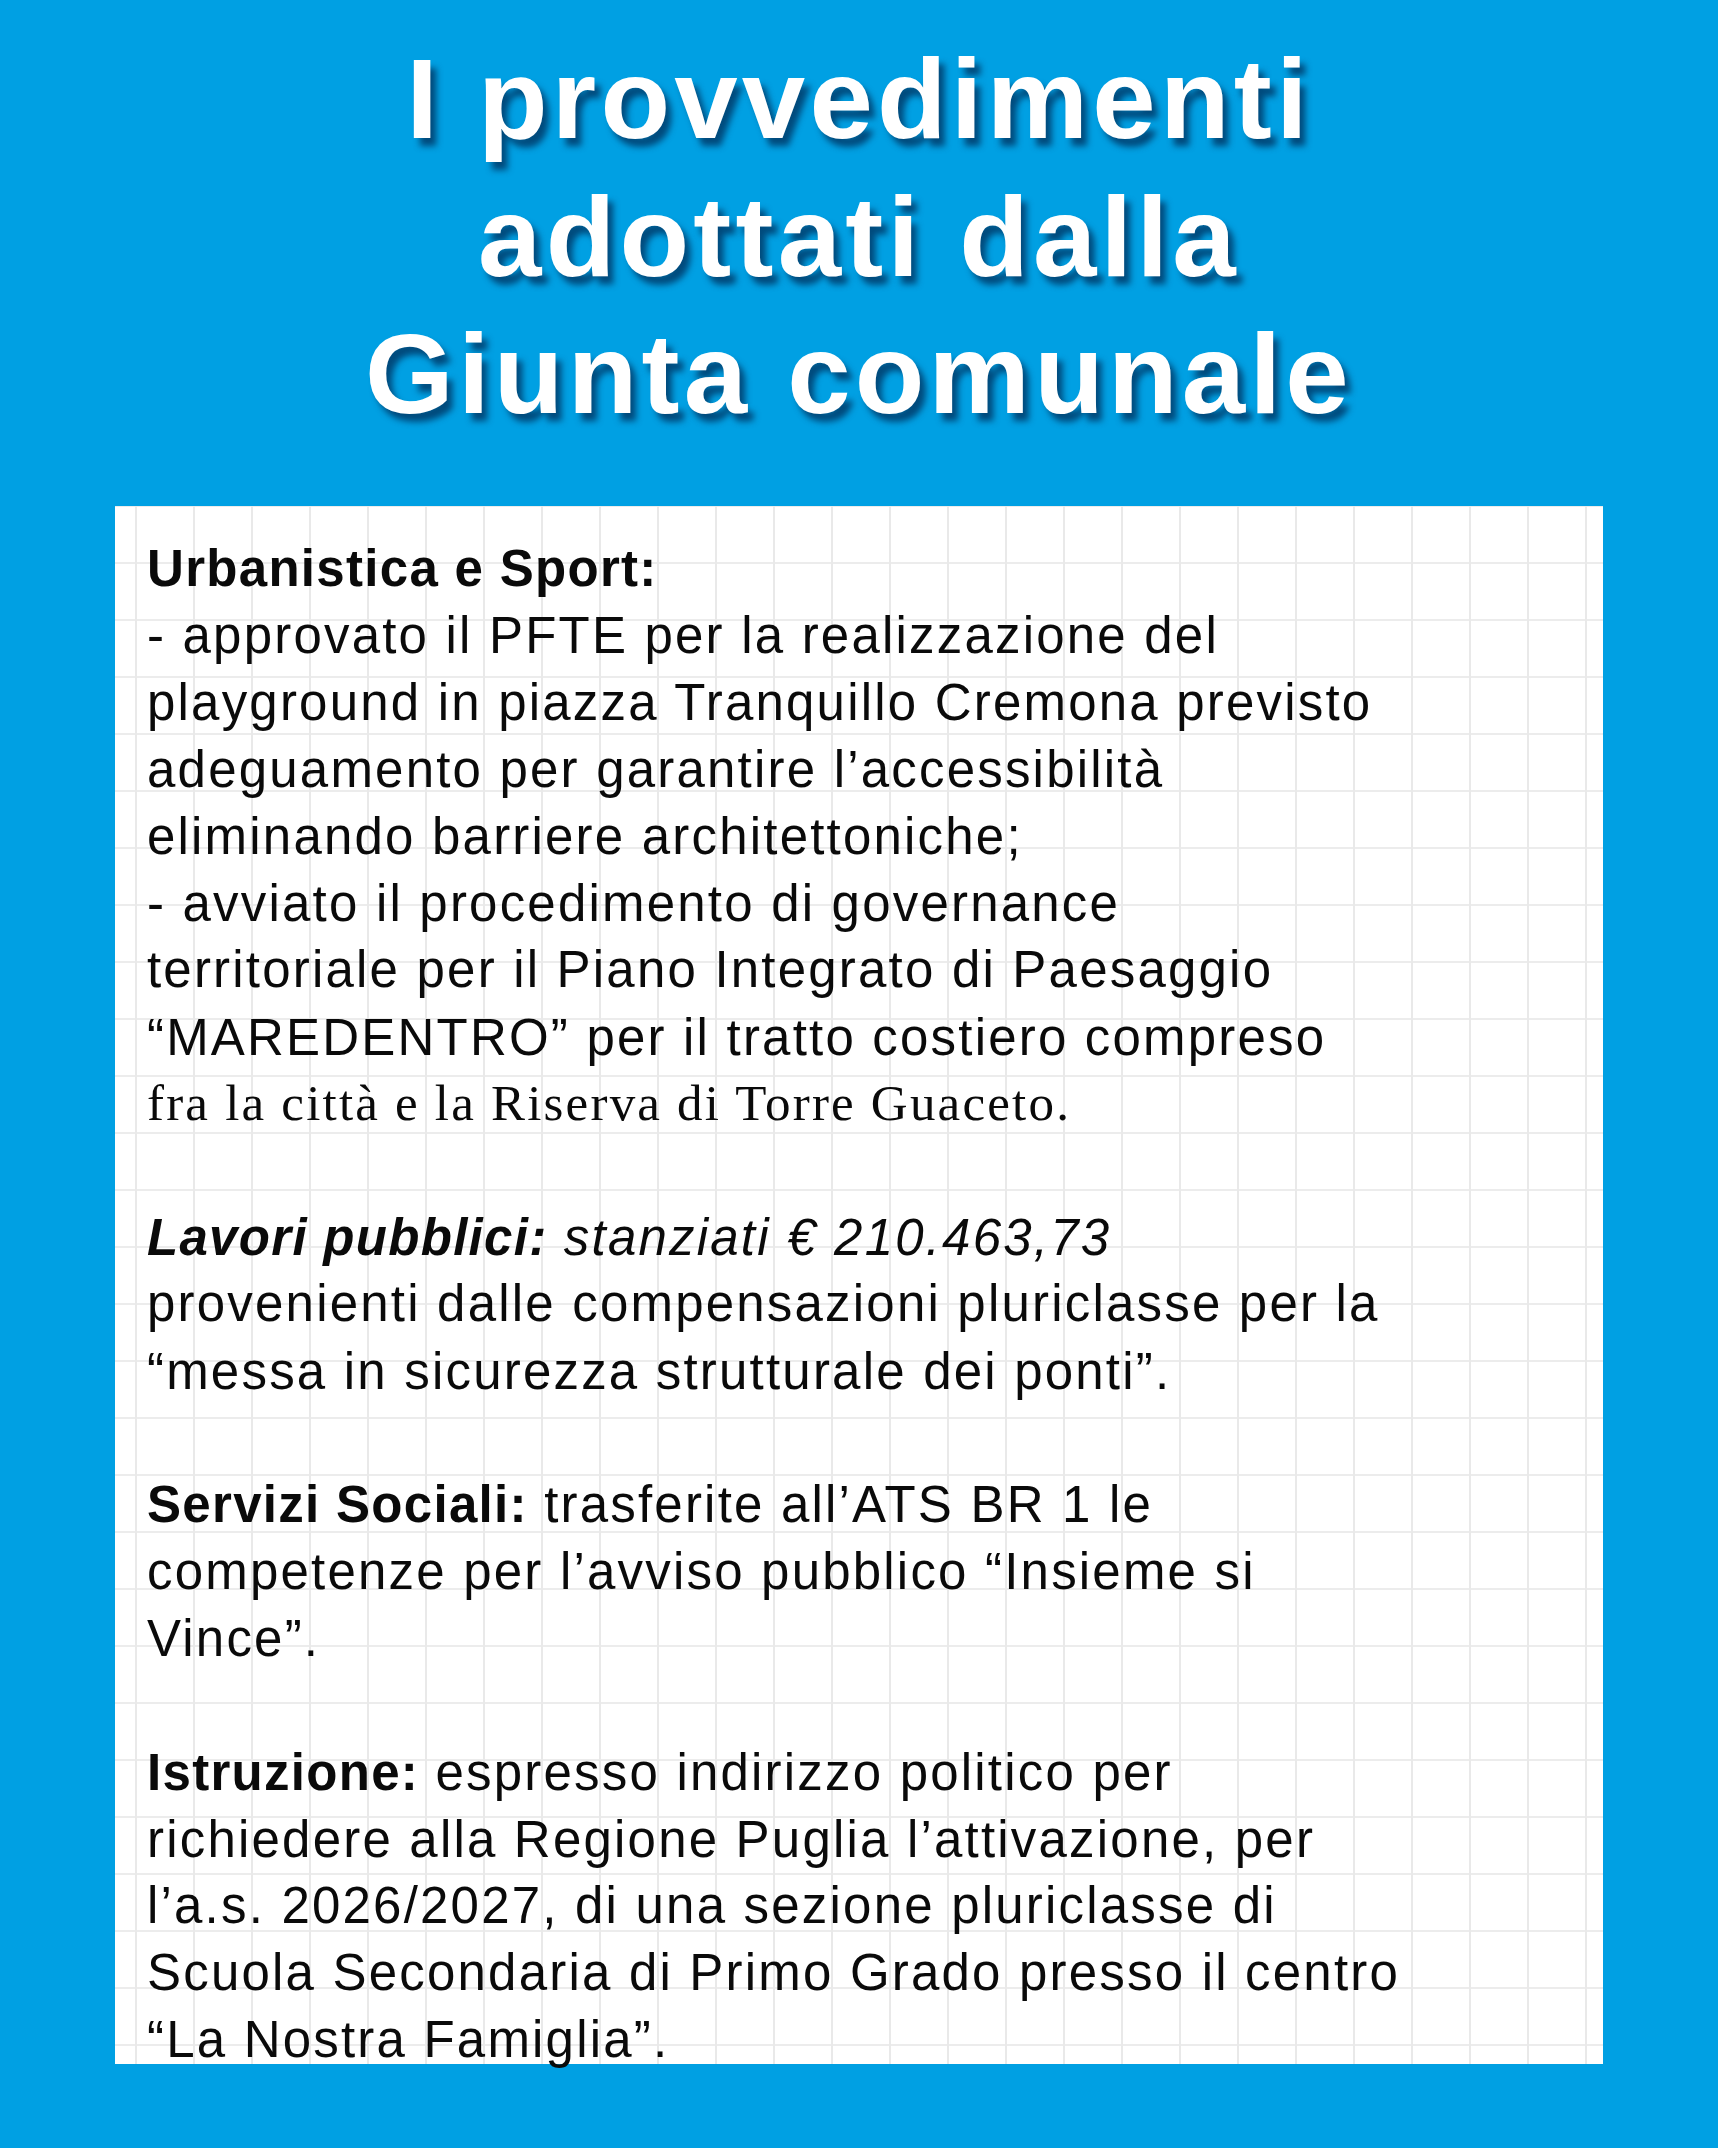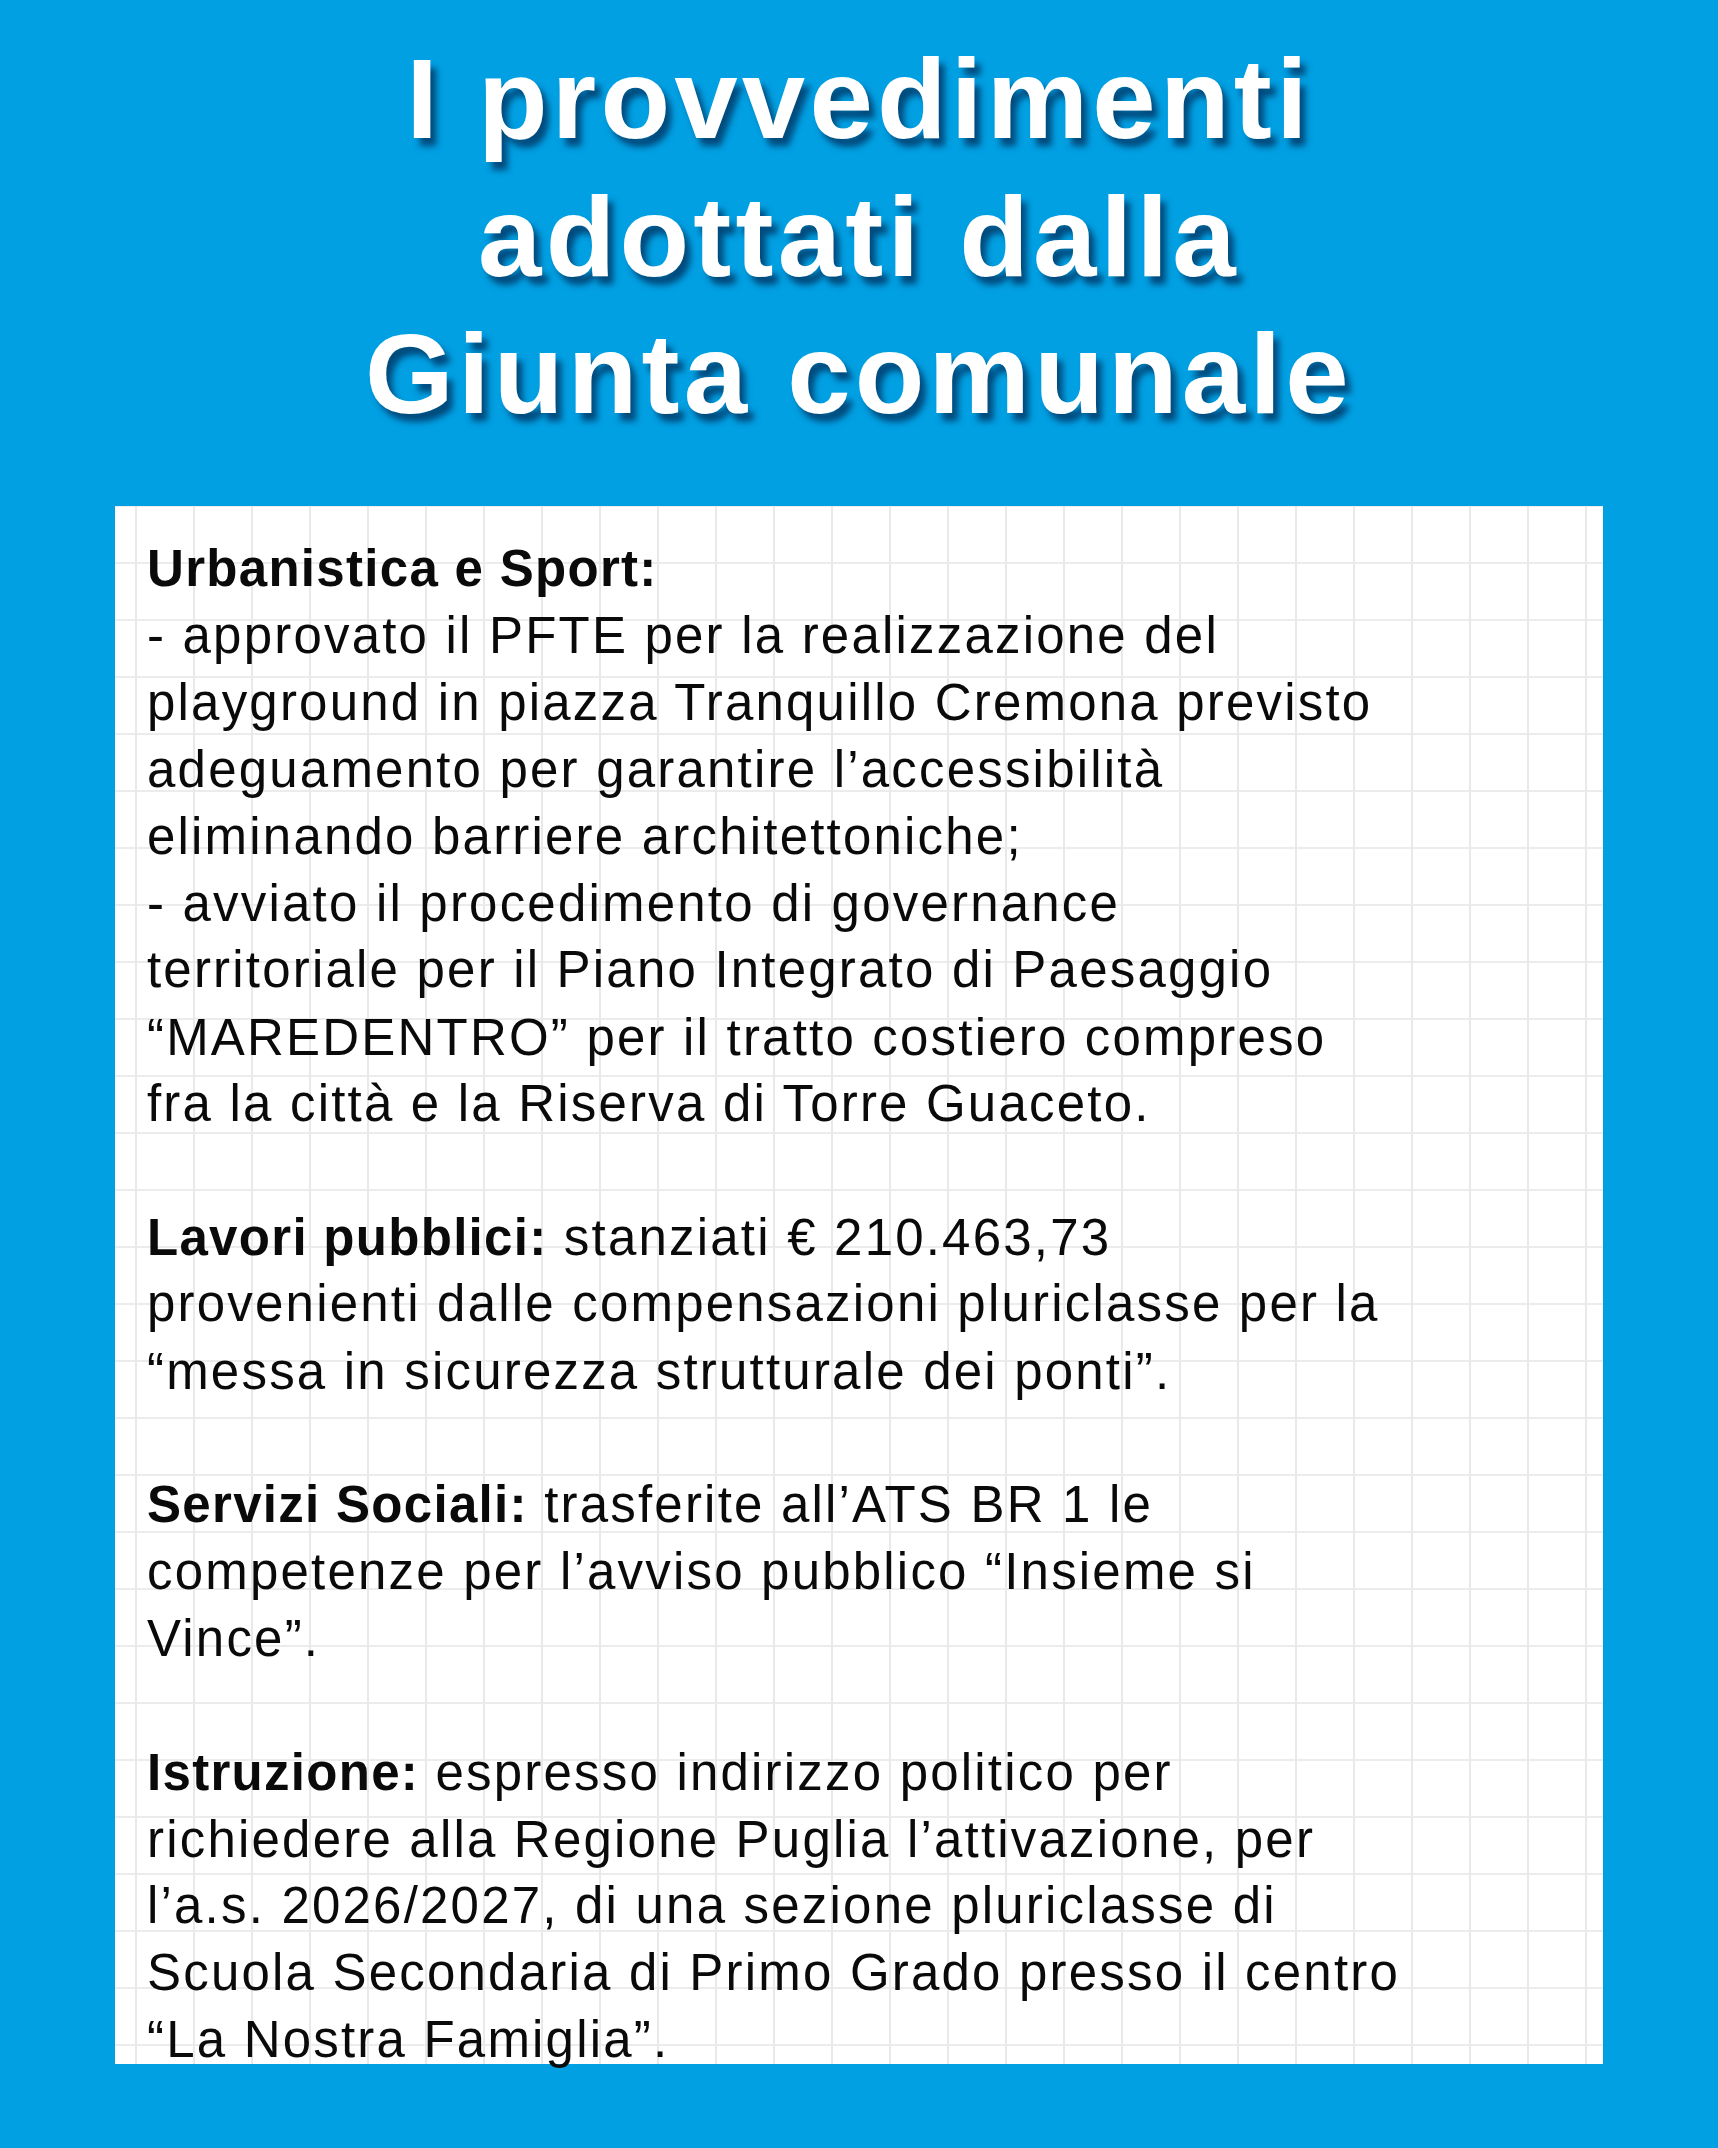--- a/index.html
+++ b/index.html
@@ -76,25 +76,25 @@
 
   <div>
     <div class="body-line" style="top:28.5px;"><span class="b">Urbanistica e Sport:</span><span></span></div>
     <div class="body-line" style="top:96px;">- approvato il PFTE per la realizzazione del</div>
     <div class="body-line" style="top:163px;">playground in piazza Tranquillo Cremona previsto</div>
     <div class="body-line" style="top:230px;">adeguamento per garantire l’accessibilità</div>
     <div class="body-line" style="top:297px;">eliminando barriere architettoniche;</div>
     <div class="body-line" style="top:364px;">- avviato il procedimento di governance</div>
     <div class="body-line" style="top:430px;">territoriale per il Piano Integrato di Paesaggio</div>
     <div class="body-line" style="top:498px;">“MAREDENTRO” per il tratto costiero compreso</div>
-    <div class="body-line" style="top:564px;">fra la città e la Riserva di Torre Guaceto.</div>
+    <div class="body-line" style="top:564px;font-family:Liberation Serif, serif;">fra la città e la Riserva di Torre Guaceto.</div>
   </div>
 
   <div>
-    <div class="body-line" style="top:698px;"><span class="b">Lavori pubblici:</span><span> stanziati € 210.463,73</span></div>
+    <div class="body-line" style="top:698px;font-style:italic;"><span class="b">Lavori pubblici:</span><span> stanziati € 210.463,73</span></div>
     <div class="body-line" style="top:764px;">provenienti dalle compensazioni pluriclasse per la</div>
     <div class="body-line" style="top:832px;">“messa in sicurezza strutturale dei ponti”.</div>
   </div>
 
   <div>
     <div class="body-line" style="top:965px;"><span class="b">Servizi Sociali:</span><span> trasferite all’ATS BR 1 le</span></div>
     <div class="body-line" style="top:1032px;">competenze per l’avviso pubblico “Insieme si</div>
     <div class="body-line" style="top:1099px;">Vince”.</div>
   </div>
 

